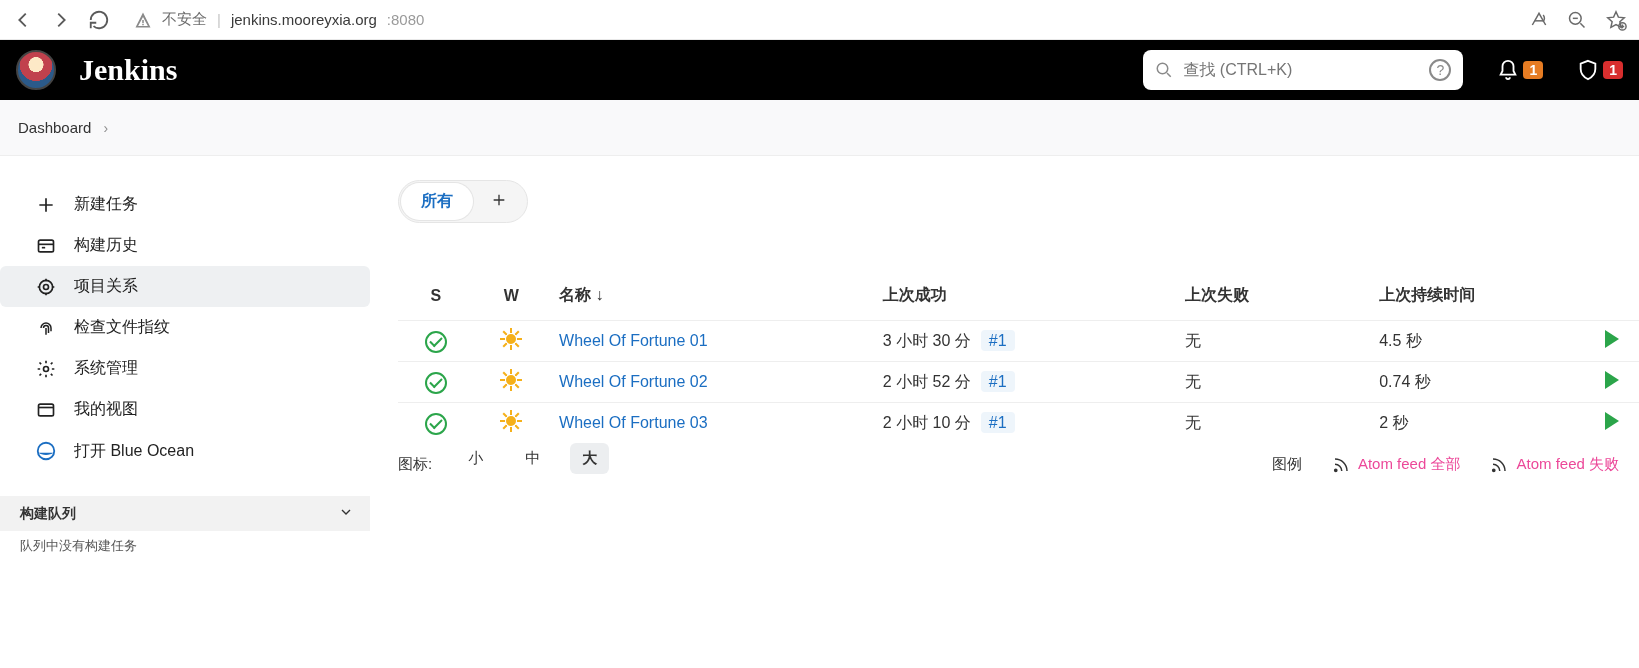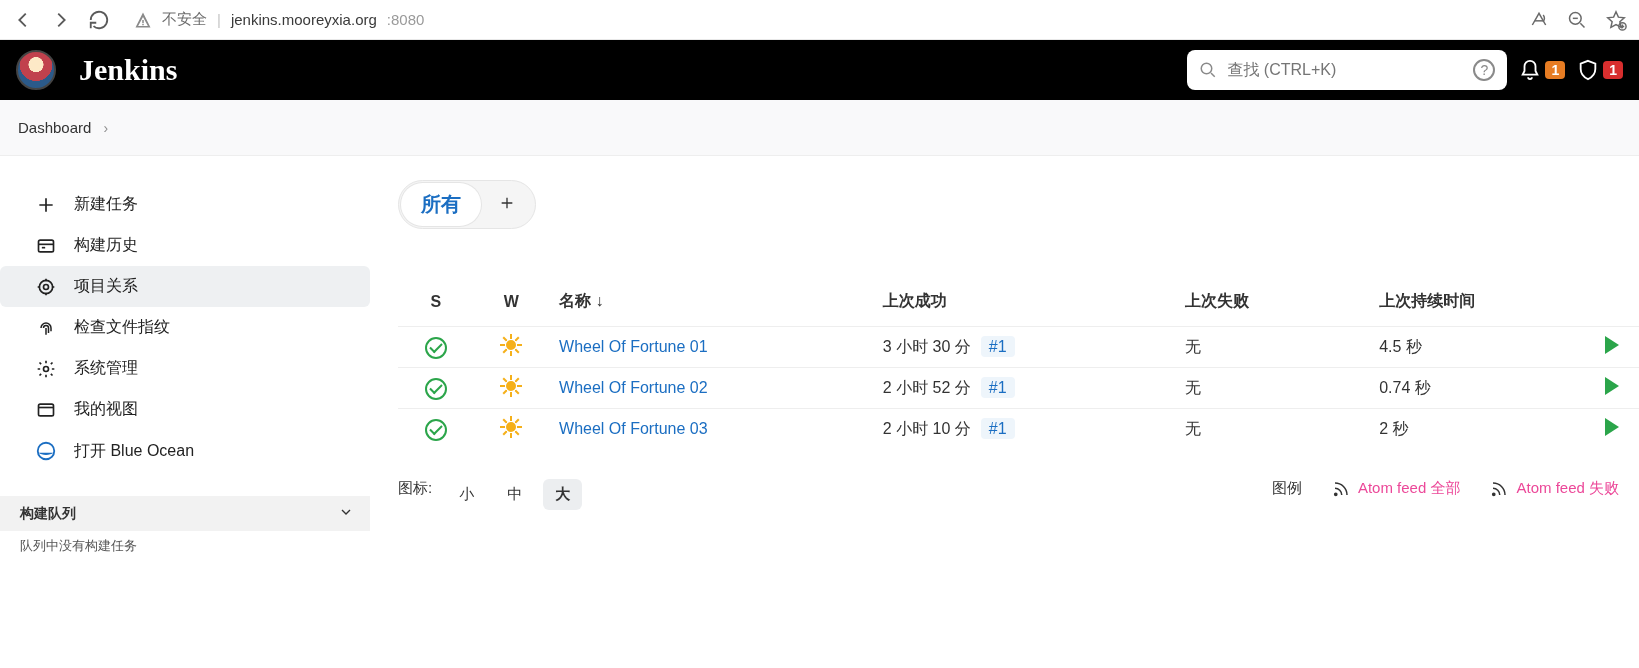--- a/index.html
+++ b/index.html
@@ -10,56 +10,56 @@
 .addr { display: flex; align-items: center; gap: 10px; font-size: 15px; color: #575757; }
 .addr .insecure { color: #6e6e6e; }
 .addr .sep { color: #c6c6c6; }
 .addr .dom { color: #3a3a3a; }
 .addr .port { color: #9a9a9a; }
 .br-right { margin-left: auto; display: flex; gap: 18px; align-items: center; }
 .jenkins-header { background:#000; color:#fff; display:flex; align-items:center; height:60px; padding:0 16px; }
 .jenkins-logo { display:flex; align-items:center; gap:10px; }
 .jenkins-logo-img { width:40px; height:40px; border-radius:50%; background: radial-gradient(circle at 50% 35%, #fde9c7 25%, #c1414d 26% 55%, #2b5a8a 56% 80%, #222 81%); border:2px solid #444; }
 .jenkins-word { font-family: Georgia, "Times New Roman", serif; font-weight: bold; font-size: 30px; color:#fff;margin-left:13px; }
-.hdr-right { margin-left:auto; display:flex; align-items:center; gap:12px; }
+.hdr-right { margin-left:auto; display:flex; align-items:center; gap:34px; }
 .search-box { background:#fff; border-radius:8px; display:flex; align-items:center; height:40px; width:320px; padding:0 12px; gap:10px; color:#8c8c8c; }
 .search-box input { border:none; outline:none; flex:1; font-size:16px; color:#8c8c8c; background:transparent; }
 .help-circ { width:22px; height:22px; border:2px solid #8a8a8a; border-radius:50%; display:flex; align-items:center; justify-content:center; color:#8a8a8a; font-size:14px; }
 .hdr-icon { display:flex; align-items:center; gap:4px; color:#fff; }
 .badge { background:#e67c23; color:#fff; font-weight:bold; border-radius:4px; padding:1px 6px; font-size:14px; }
 .badge.red { background:#d82e2e; }
 .breadcrumb { display:flex; align-items:center; height:56px; padding:0 18px; gap:12px; border-bottom:1px solid #eee; background:#f9f9fa; }
 .breadcrumb a { color:#333; text-decoration:none; font-size:15px; }
 .main { display:flex; }
 .sidebar { width:370px; padding:28px 0 0 0; }
 .side-item { display:flex; align-items:center; gap:16px; padding:10px 24px 10px 34px; font-size:16px; color:#222; cursor:pointer; border-radius:6px; }
 .side-item.selected { background:#eef0f2; }
 .side-item .icon { width:24px; display:flex; justify-content:center; }
 .queue-header { display:flex; align-items:center; justify-content:space-between; background:#f2f2f2; padding:8px 16px 8px 20px; margin-top:24px; font-weight:600; font-size:14px; }
 .queue-msg { padding:6px 20px; font-size:13px; color:#555; }
 .arrow-annot { position:absolute; left:210px; top:515px; pointer-events:none; }
 .content { flex:1; padding:24px 0 20px 28px; position:relative; }
 .views { display:flex; align-items:center; gap:0; border:1px solid #e5e5e5; border-radius:999px; background:#f5f5f5; width:fit-content; padding:2px; }
-.view-tab { padding:8px 20px; border-radius:999px; font-size:20px; cursor:pointer; color:#333;text-align:right; }
+.view-tab { padding:8px 20px; border-radius:999px; font-size:16px; cursor:pointer; color:#333;text-align:right; }
 .view-tab.active { background:#fff; color:#1b6ec2; font-weight:600; box-shadow:0 0 0 1px #e5e5e5; }
 .view-add { padding:8px 18px; cursor:pointer; }
 table.jobs { width:100%; margin-top:48px; border-collapse:collapse; }
 table.jobs th { text-align:left; font-weight:700; font-size:16px; color:#333; padding:14px 10px; }
 table.jobs th.center, table.jobs td.center { text-align:center; }
 table.jobs tr.row td { padding:8px 10px; border-top:1px solid #eee; font-size:16px; }
 a.joblink { color:#1b6ec2; text-decoration:none; }
 a.buildnum { color:#1b6ec2; text-decoration:none; background:#eef5fb; padding:2px 8px; border-radius:4px; margin-left:10px; }
 .sun { width:20px; height:20px; position:relative; display:inline-block; }
 .sun::before { content:""; position:absolute; inset:5px; background:#f5b01a; border-radius:50%; }
 .sun .ray { position:absolute; left:9px; top:-1px; width:2px; height:22px; background:linear-gradient(#f5b01a 0 5px, transparent 5px 17px, #f5b01a 17px 22px); }
 .sun .r2 { transform:rotate(45deg);} .sun .r3{transform:rotate(90deg);} .sun .r4{transform:rotate(135deg);}
 .succ { width:22px; height:22px; border:2.5px solid #2ba54a; border-radius:50%; display:inline-flex; align-items:center; justify-content:center; }
 .succ::after { content:""; width:10px; height:5px; border-left:2.5px solid #2ba54a; border-bottom:2.5px solid #2ba54a; transform:rotate(-45deg); margin-top:-3px; }
 .play { width:0; height:0; border-top:9px solid transparent; border-bottom:9px solid transparent; border-left:14px solid #2ba54a; display:inline-block; }
-.footer-row { display:flex; align-items:flex-start; gap:9px; margin-top:30px; font-size:15px; color:#333; }
+.footer-row { display:flex; align-items:flex-end; gap:18px; font-size:15px; color:#333; }
 .footer-row .label { margin-right:6px; }
 .size-btn { padding:6px 12px; border-radius:6px; cursor:pointer; }
 .size-btn.active { background:#eceef0; font-weight:600; }
 .footer-right { margin-left:auto; display:flex; gap:30px; align-items:center; padding-right:20px; }
 .rss { display:flex; align-items:center; gap:8px; color:#ec4899; }
 .chev { color:#8f8f8f; }
 </style>
 </head>
 <body>
 

